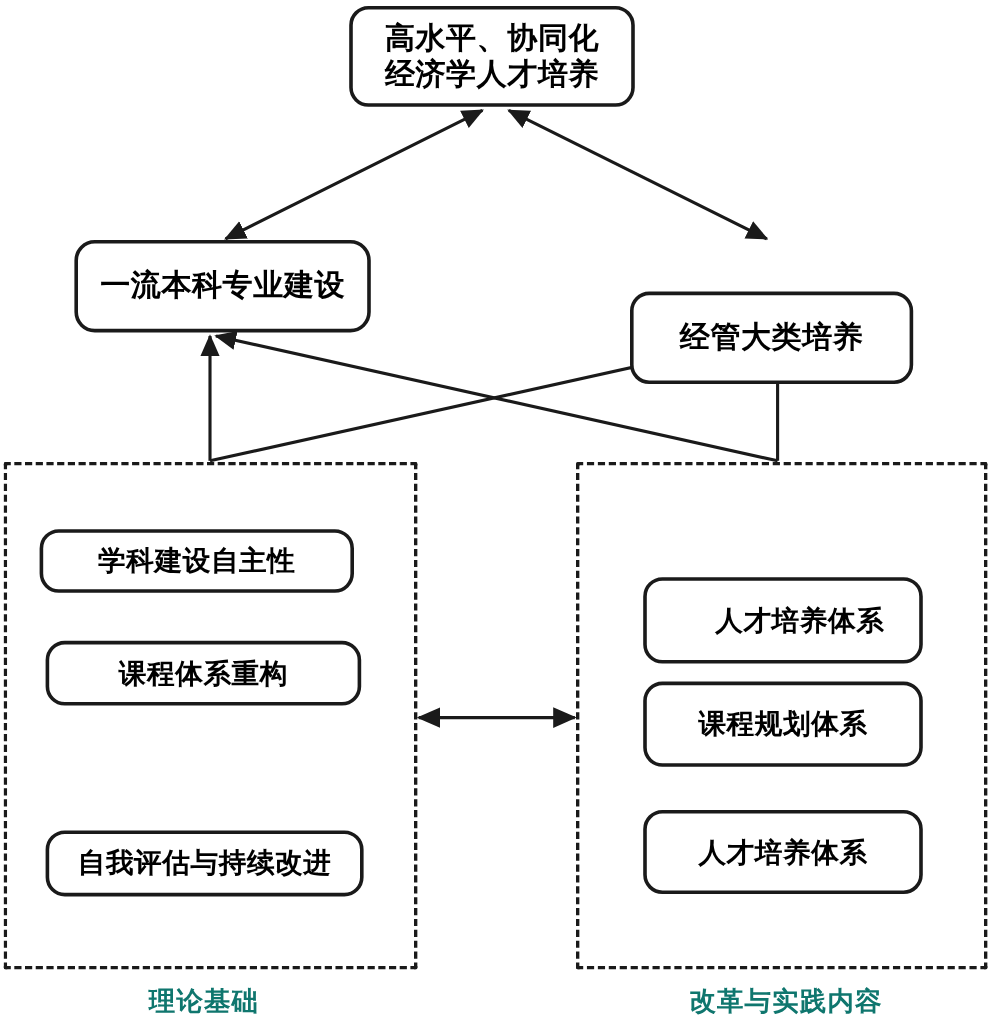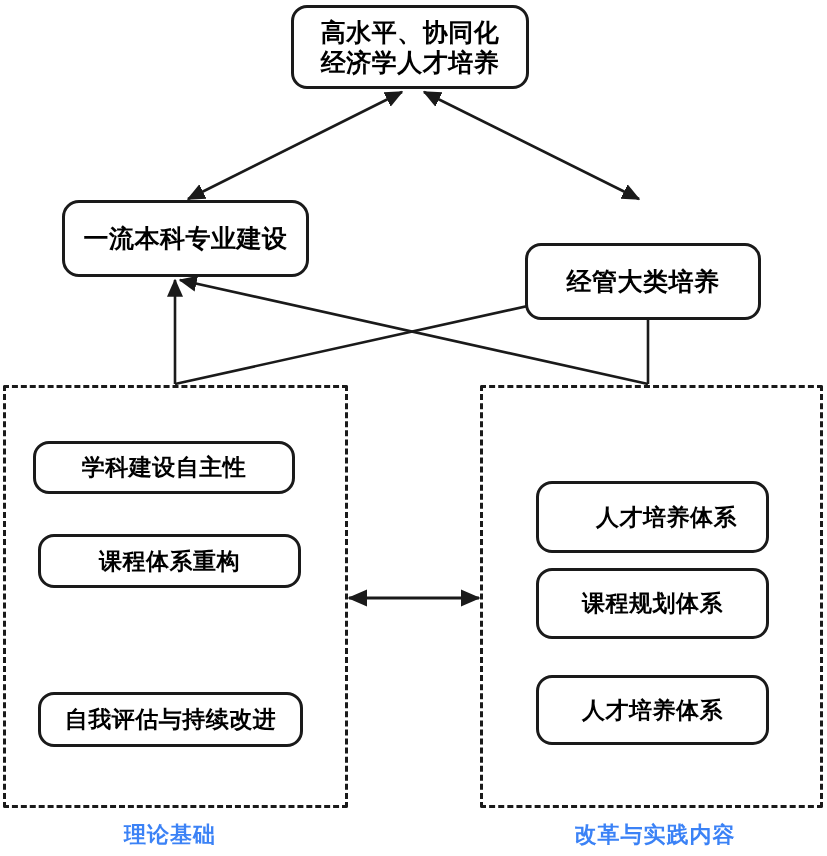--- a/index.html
+++ b/index.html
@@ -46,21 +46,21 @@
     position: absolute;
     box-sizing: border-box;
     border: 3px dashed #1a1a1a;
     background: transparent;
     border-radius: 2px;
     z-index: 1;
   }
   .caption {
     position: absolute;
     text-align: center;
-    color: #3b82f6;
+    color: #0f766e;
     font-weight: 700;
     font-size: 22px;
     letter-spacing: 1px;
     z-index: 3;
   }
   .n-top       { left: 291px; top: 5px;   width: 238px; height: 84px; font-size: 25px; }
   .n-mid-left  { left: 62px;  top: 200px; width: 247px; height: 77px; font-size: 25px; border-radius: 17px; }
   .n-mid-right { left: 525px; top: 200px; width: 236px; height: 77px; font-size: 25px; margin-top: 43px; }
 
   .g-left  { left: 3px;   top: 385px; width: 345px; height: 423px; }

